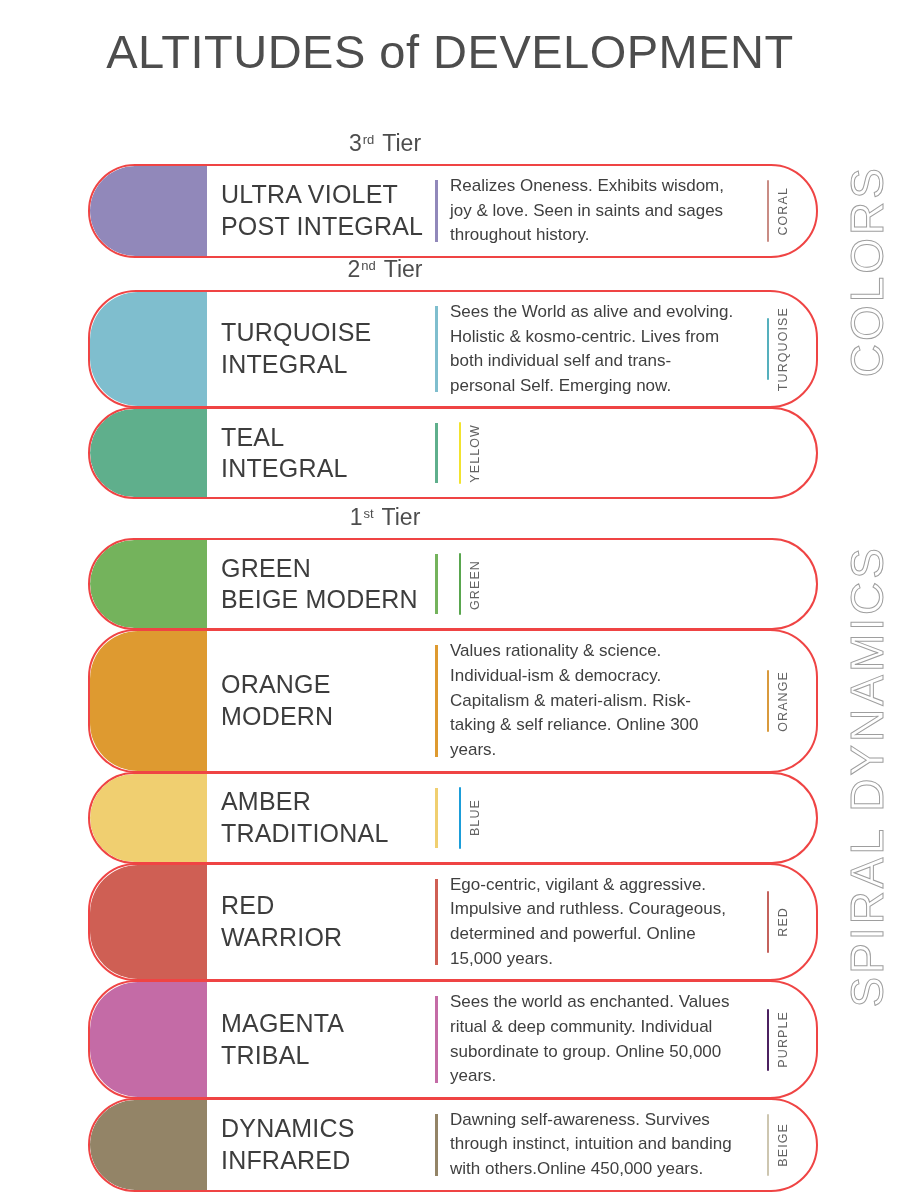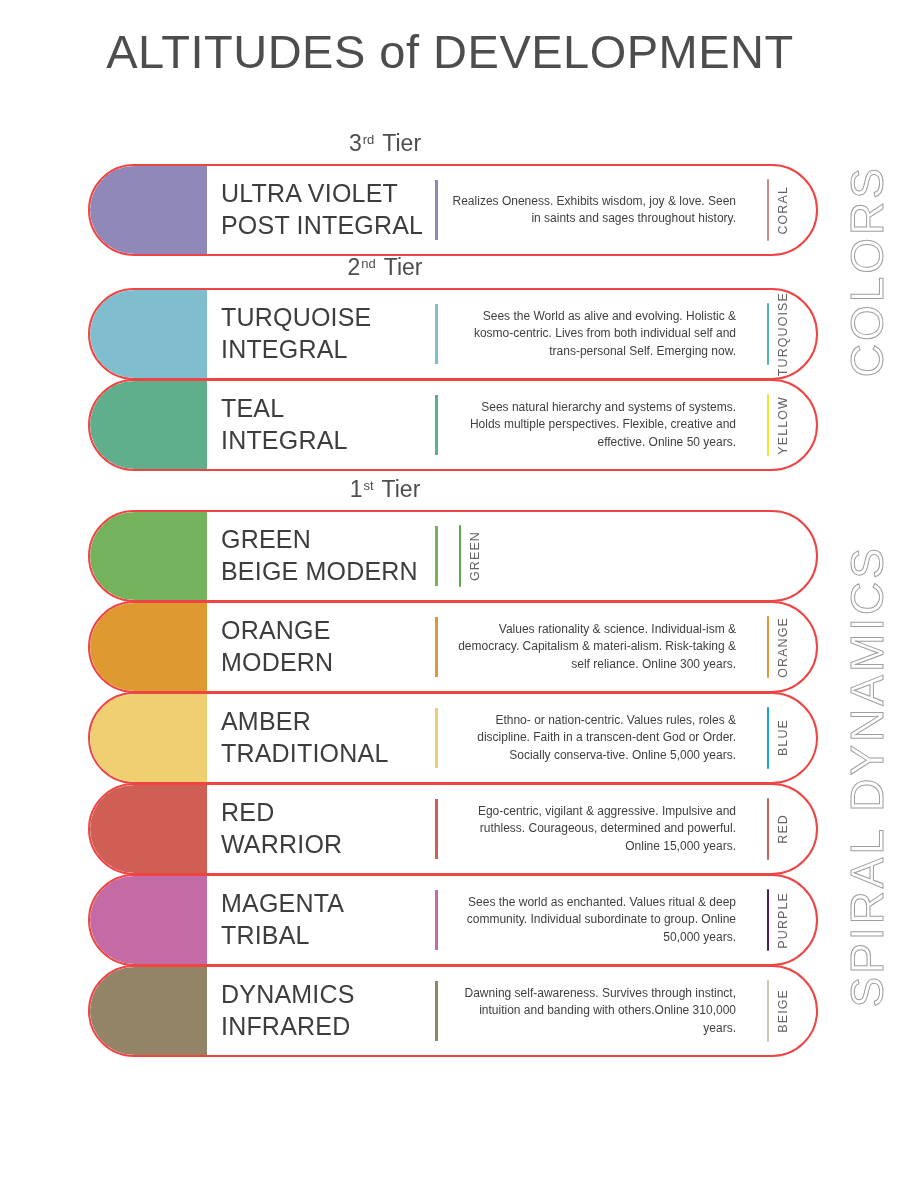--- a/index.html
+++ b/index.html
@@ -102,24 +102,23 @@
 
   .desc {
     flex: 1 1 auto;
     display: flex;
     align-items: center;
     padding: 8px 10px 8px 12px;
     box-sizing: border-box;
   }
   .desc p {
     margin: 0;
-    font-size: 12px;
+    font-size: 17px;
     line-height: 1.45;
     color: #3f3f3f;
-    text-align: right;
   }
 
   .sd-wrap {
     flex: 0 0 70px;
     display: flex;
     align-items: center;
     justify-content: center;
     gap: 7px;
     padding-right: 6px;
     box-sizing: border-box;
@@ -204,23 +203,20 @@
       </div>
     </div>
 
     <div class="row">
       <div class="swatch" style="background-color: rgb(95, 175, 140);"></div>
       <div class="row-title">
         <span>TEAL</span>
         <span>INTEGRAL</span>
       </div>
       <div class="accent-bar" style="background-color: rgb(95, 175, 140);"></div>
-      <div class="desc">
-        <p>Sees natural hierarchy and systems of systems. Holds multiple perspectives. Flexible, creative and effective. Online 50 years.</p>
-      </div>
       <div class="sd-wrap">
         <div class="sd-bar" style="background-color: rgb(242, 227, 46);"></div>
         <div class="sd-label">YELLOW</div>
       </div>
     </div>
   </div>
 
   <div class="group g1">
     <div class="tier-label">
       <span>1</span><sup>st</sup> <span>Tier</span>
@@ -255,23 +251,20 @@
       </div>
     </div>
 
     <div class="row">
       <div class="swatch" style="background-color: rgb(240, 207, 112);"></div>
       <div class="row-title">
         <span>AMBER</span>
         <span>TRADITIONAL</span>
       </div>
       <div class="accent-bar" style="background-color: rgb(240, 207, 112);"></div>
-      <div class="desc">
-        <p>Ethno- or nation-centric. Values rules, roles &amp; discipline. Faith in a transcen-dent God or Order. Socially conserva-tive. Online 5,000 years.</p>
-      </div>
       <div class="sd-wrap">
         <div class="sd-bar" style="background-color: rgb(27, 157, 217);"></div>
         <div class="sd-label">BLUE</div>
       </div>
     </div>
 
     <div class="row">
       <div class="swatch" style="background-color: rgb(207, 95, 84);"></div>
       <div class="row-title">
         <span>RED</span>
@@ -304,21 +297,21 @@
     </div>
 
     <div class="row">
       <div class="swatch" style="background-color: rgb(147, 132, 103);"></div>
       <div class="row-title">
         <span>DYNAMICS</span>
         <span>INFRARED</span>
       </div>
       <div class="accent-bar" style="background-color: rgb(147, 132, 103);"></div>
       <div class="desc">
-        <p>Dawning self-awareness. Survives through instinct, intuition and banding with others.Online 310,000 years.</p>
+        <p>Dawning self-awareness. Survives through instinct, intuition and banding with others.Online 450,000 years.</p>
       </div>
       <div class="sd-wrap">
         <div class="sd-bar" style="background-color: rgb(205, 198, 176);"></div>
         <div class="sd-label">BEIGE</div>
       </div>
     </div>
   </div>
 </div>
 
 <div class="side-caption colors">COLORS</div>

